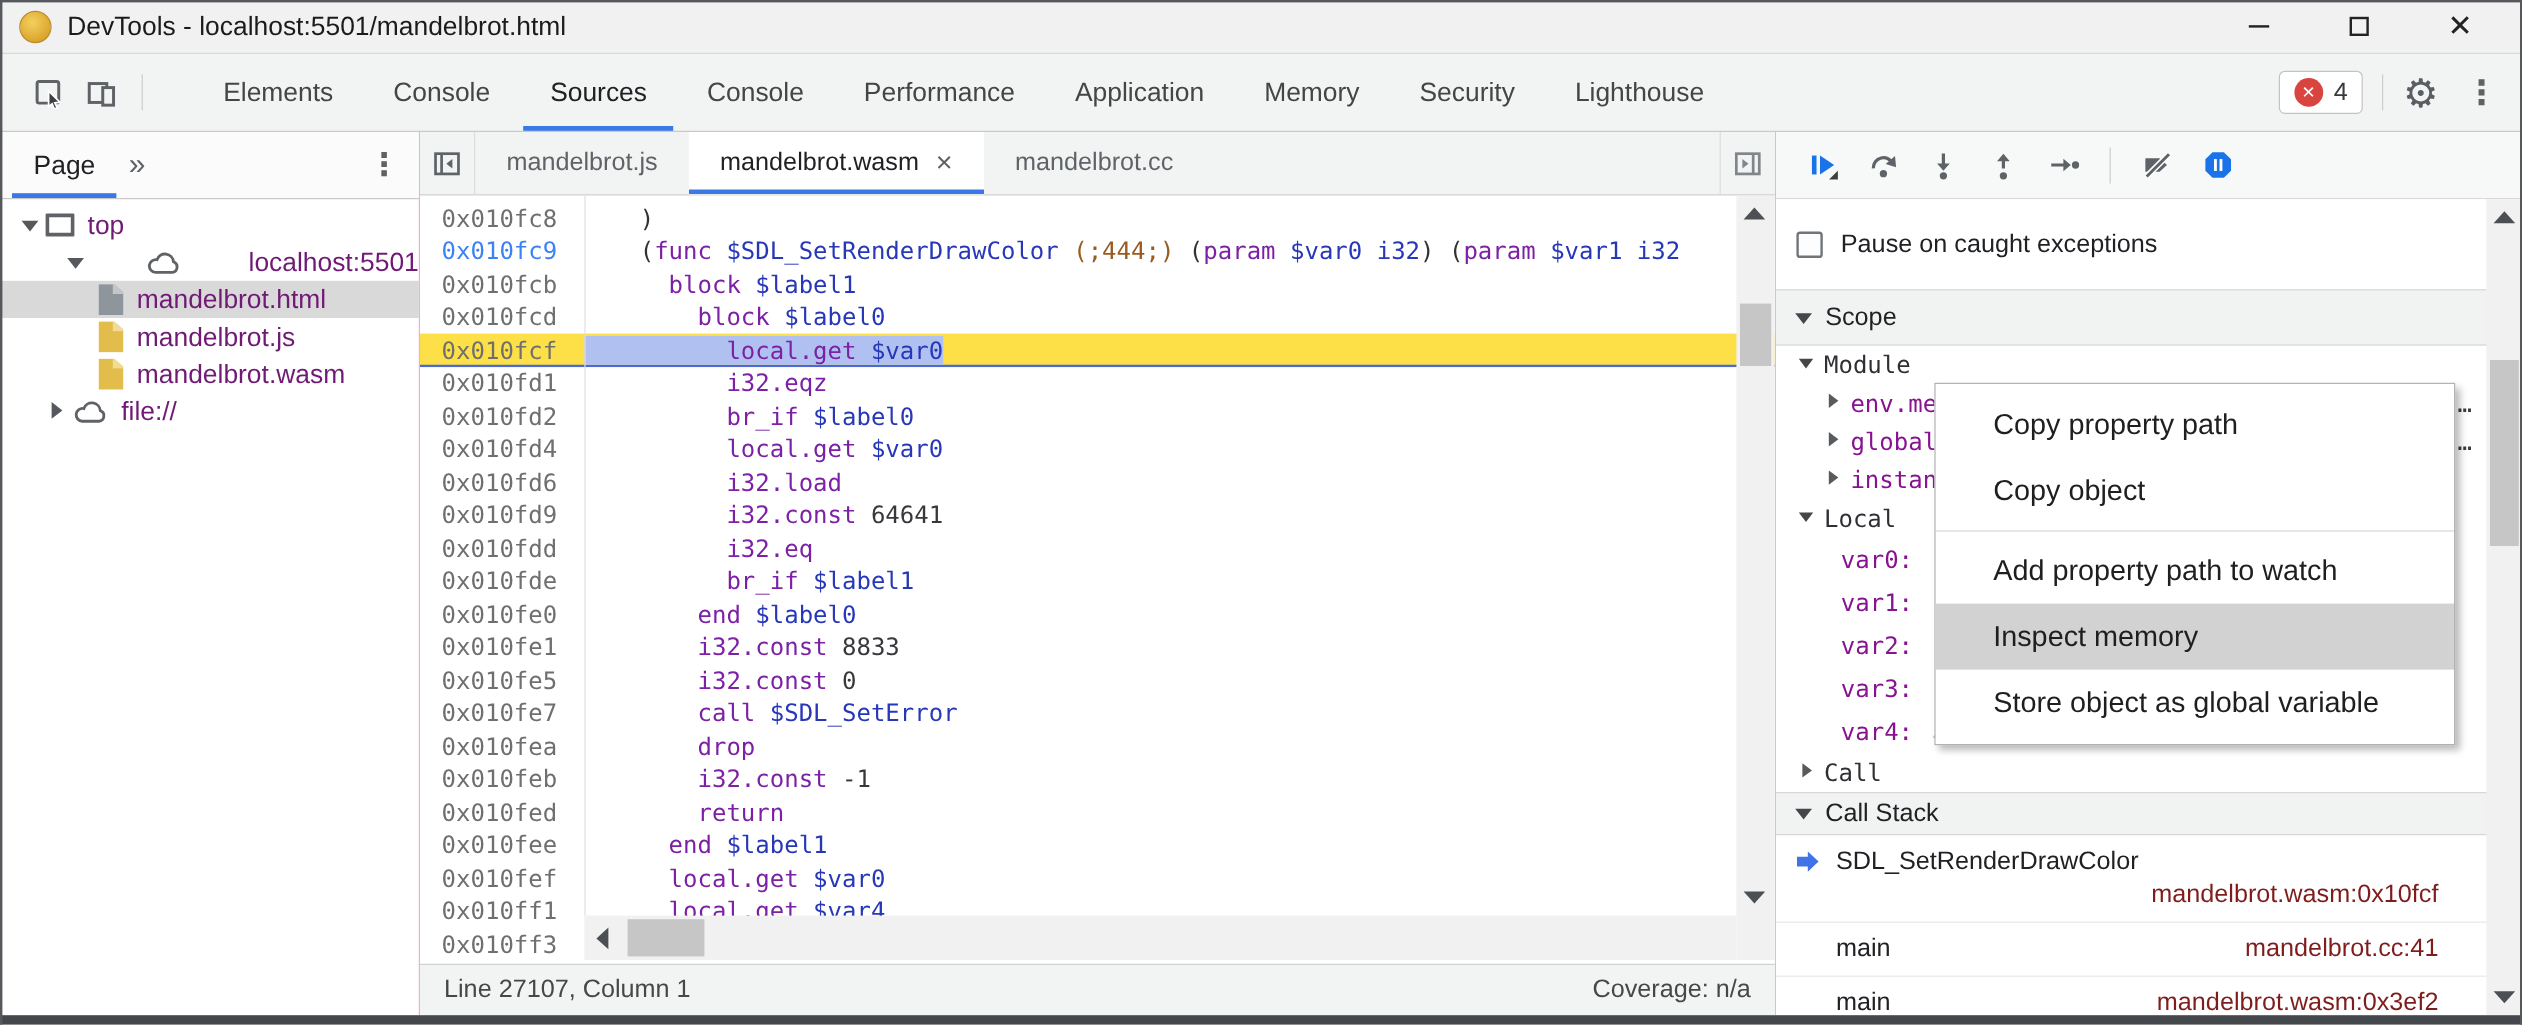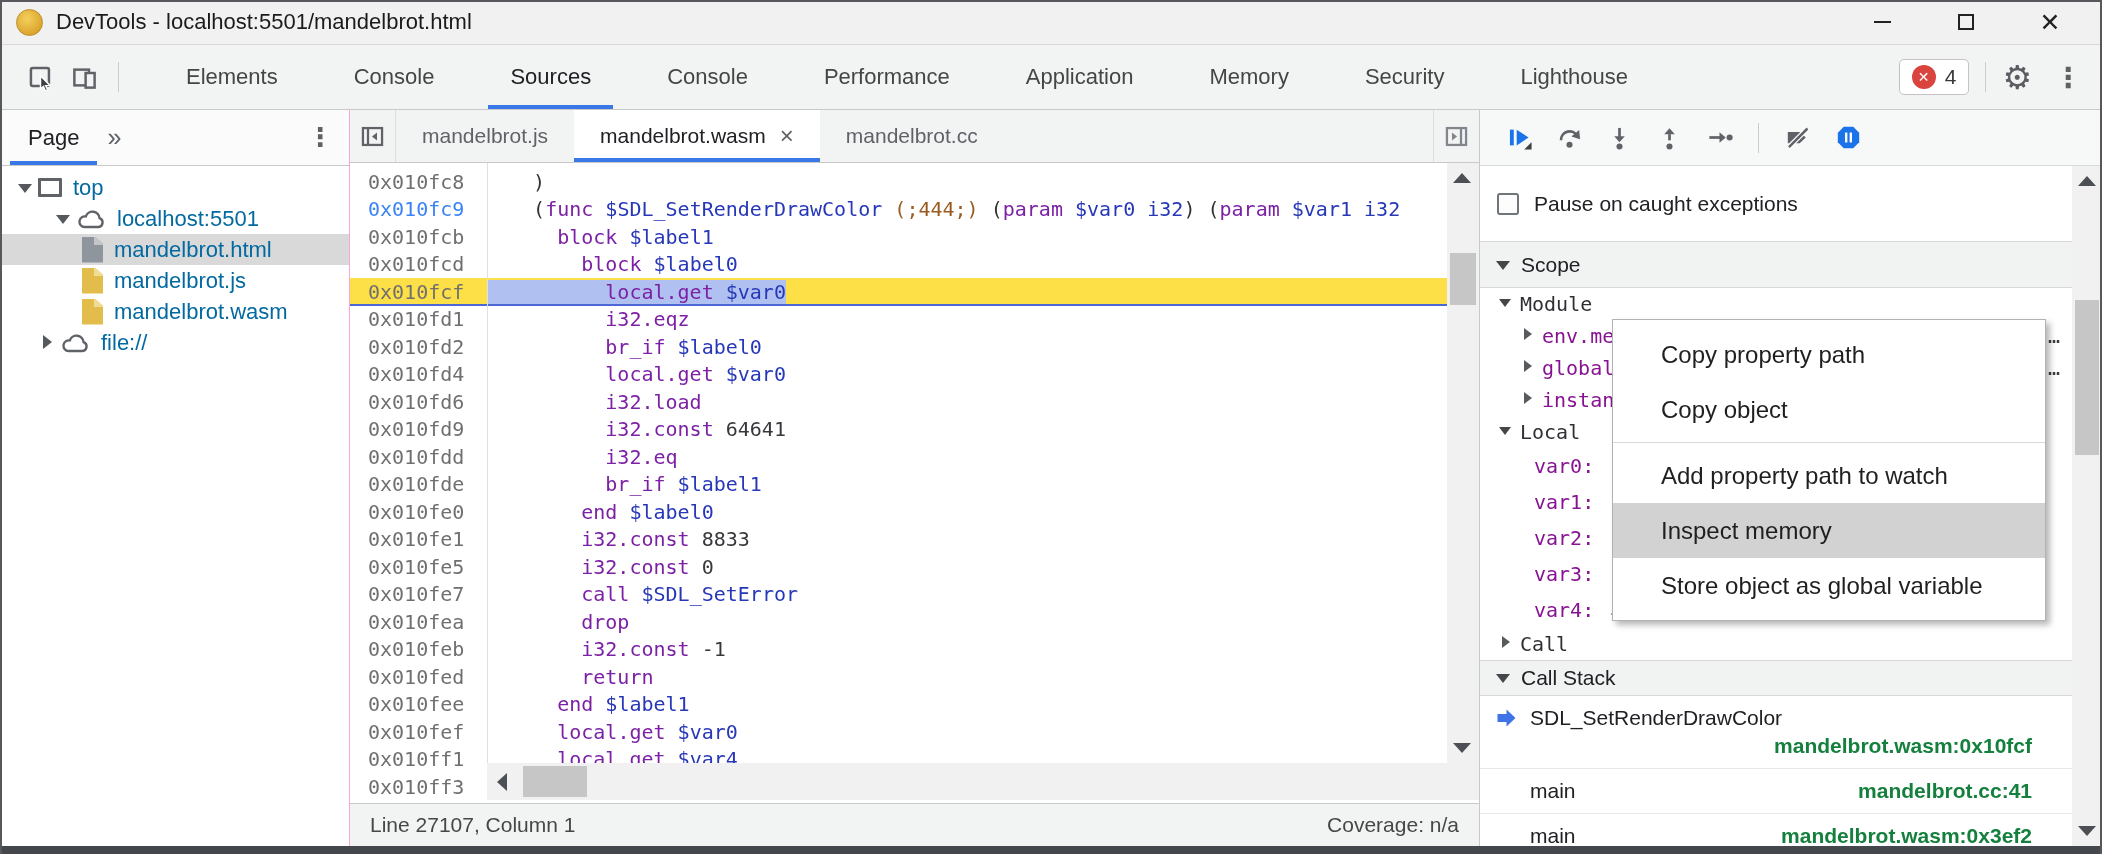--- a/index.html
+++ b/index.html
@@ -18,21 +18,21 @@
   .wincontrols { margin-left:auto; display:flex; align-items:center; gap:40px; padding-right:14px; }
   .winbtn { width:44px; height:34px; display:flex; align-items:center; justify-content:center; cursor:default; }
   .winbtn .minbar { width:17px; height:2px; background:#222; }
   .winbtn .maxbox { width:16px; height:16px; border:2px solid #222; }
   .winbtn.close { font-size:25px; color:#222; font-weight:400; }
 
   
   .tabbar { height:65px; background:#f2f3f3; border-bottom:1px solid #c9c9c9; display:flex; align-items:center; padding:0 20px; }
   .toolicon { width:40px; height:40px; display:flex; align-items:center; justify-content:center; margin-right:4px; }
   .vsep { width:1px; height:30px; background:#ccc; margin:0 10px; }
-  .mtabs { display:flex; height:100%; margin-left:32px;gap:26px; }
+  .mtabs { display:flex; height:100%; margin-left:32px; }
   .mtab { height:100%; display:flex; align-items:center; padding:0 25px; font-size:22px; color:#454545; position:relative; cursor:default; }
   .mtab.active { color:#202124; }
   .mtab.active::after { content:''; position:absolute; left:3px; right:3px; bottom:0; height:4px; background:#3b78e7; }
   .errbadge { margin-left:auto; display:flex; align-items:center; gap:9px; border:1px solid #c3c3c3; border-radius:5px; background:#fff; padding:5px 12px; }
   .errcircle { width:24px; height:24px; border-radius:50%; background:#d9443e; color:#fff; font-size:14px; font-weight:bold; display:flex; align-items:center; justify-content:center; }
   .errcount { font-size:21px; color:#38383d; }
   .tabbar .vsep.right { margin:0 16px; }
   .gear { font-size:33px; color:#5a5e62; line-height:1; }
   .kebab { font-size:28px; color:#616161; margin-left:22px; font-weight:bold; letter-spacing:0; }
 
@@ -42,21 +42,21 @@
   .midpane   { width:1130px; border-right:1px solid #c9c9c9; display:flex; flex-direction:column; background:#fff; }
   .rightpane { width:622px; position:relative; background:#fff; overflow:hidden; }
 
   
   .ptoolbar { height:56px; border-bottom:1px solid #c9c9c9; display:flex; align-items:center; padding-left:10px; background:#fbfbfb; }
   .ptab { height:100%; display:flex; align-items:center; padding:0 18px; font-size:22px; color:#202124; position:relative; }
   .ptab::after { content:''; position:absolute; left:0; right:0; bottom:0; height:4px; background:#3b78e7; }
   .pmore { font-size:25px; color:#5f6368; margin-left:10px; }
   .pkebab { margin-left:auto; margin-right:16px; font-size:26px; color:#616161; font-weight:bold; }
   .tree { padding-top:6px; }
-  .trow { height:31px; display:flex; align-items:center; font-size:22px; color:#0369a1; cursor:default; }
+  .trow { height:31px; display:flex; align-items:center; font-size:22px; color:#701a75; cursor:default; }
   .trow.selected { background:#d9d9d9; }
   .trow .arr { width:24px; height:20px; position:relative; flex:none; }
   .trow.ar-down .arr::before { content:''; position:absolute; left:4px; top:6px; border:7px solid transparent; border-top:9px solid #55585c; }
   .trow.ar-right .arr::before { content:''; position:absolute; left:7px; top:2px; border:7px solid transparent; border-left:9px solid #55585c; }
   .trow .ticon { margin-right:11px; flex:none; display:flex; align-items:center; }
   .ic-frame { width:24px; height:19px; border:3px solid #5f6368; border-radius:1px; }
   .ic-file-gray, .ic-file-yellow { width:21px; height:26px; position:relative; clip-path:polygon(0 0,60% 0,100% 28%,100% 100%,0 100%); }
   .ic-file-gray { background:#8f959c; }
   .ic-file-yellow { background:#e2bd4b; }
   .ic-file-gray::after, .ic-file-yellow::after { content:''; position:absolute; top:0; right:0; width:9px; height:8px; }
@@ -125,21 +125,21 @@
   .srow.ar-right .arr::before { content:''; position:absolute; left:6px; top:2px; border:6px solid transparent; border-left:8px solid #585b5e; }
   .srow .ell { margin-left:auto; margin-right:40px; color:#3c3c3c; letter-spacing:2px; }
   .partialwrap { position:absolute; left:130px; top:17px; height:9px; overflow:hidden; color:#37383b; }
   .partialwrap .partial { display:block; margin-top:-13px; }
 
   .frames { font-size:21px; }
   .frame { display:flex; flex-wrap:wrap; align-items:center; padding:10px 70px 10px 14px; border-bottom:1px solid #e8e8e8; color:#202124; }
   .frame .marker { width:28px; height:24px; flex:none; margin-right:8px; }
   .frame .marker svg { visibility:hidden; }
   .frame.current .marker svg { visibility:visible; }
-  .frame .floc { margin-left:auto; color:#15803d;font-weight:bold; }
+  .frame .floc { margin-left:auto; color:#7f1d1d; }
   .frame.current .floc { flex-basis:100%; text-align:right; margin-top:4px; }
 
   .rscroll { position:absolute; right:0; top:56px; bottom:0; width:30px; background:#f1f1f1; z-index:20; }
   .rscroll .vthumb { top:134px; height:155px; }
   .rscroll .sb-btn { width:30px; }
   .rscroll .sb-btn.bottom { position:absolute; bottom:0; }
 
   
   .ctxmenu { position:absolute; left:1612px; top:319px; width:434px; background:#fff; border:1px solid #b2b2b2; box-shadow:4px 4px 6px rgba(0,0,0,0.28); z-index:90; padding:7px 0; }
   .mitem { height:55px; display:flex; align-items:center; padding-left:48px; font-size:24px; color:#1f1f1f; cursor:default; }
@@ -221,21 +221,21 @@
     <div class="tree">
 
         <div class="trow ar-down" style="padding-left: 14px;">
           <span class="arr"></span>
           <span class="ticon">
             <span class="ic-frame"></span>
           </span>
           <span class="tlabel">top</span>
         </div>
 
-        <div class="trow ar-down" style="padding-left: 52px;">
+        <div class="trow ar-down" style="padding-left: 52px; justify-content: space-between;">
           <span class="arr"></span>
           <span class="ticon">
             <span>
               <svg width="30" height="22" viewBox="0 0 28 20">
                 <path d="M8 17.5 a5 5 0 1 1 1.2-9.9 A6.6 6.6 0 0 1 22 9.2 a4.3 4.3 0 0 1-1 8.3 Z" fill="none" stroke="#5f6368" stroke-width="2.2"></path>
               </svg>
             </span>
           </span>
           <span class="tlabel">localhost:5501</span>
         </div>

